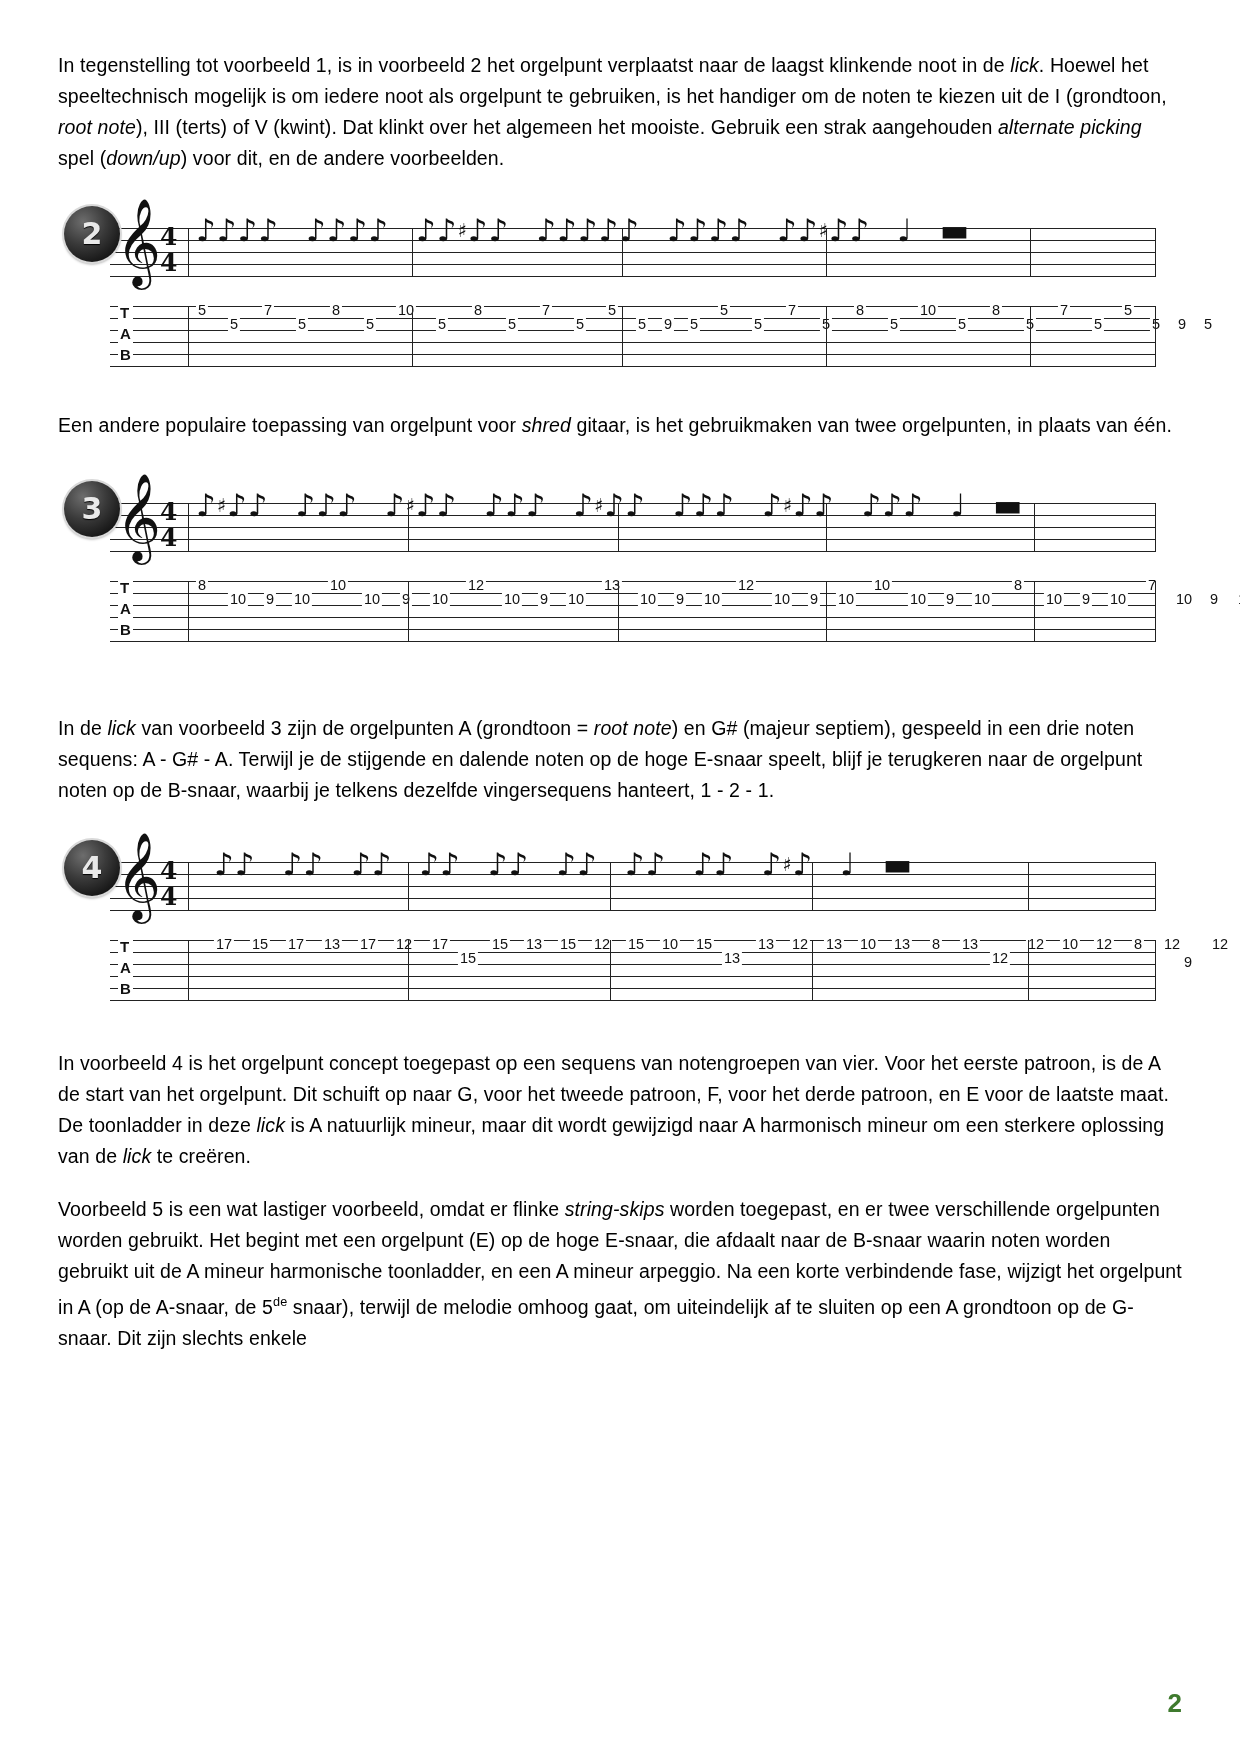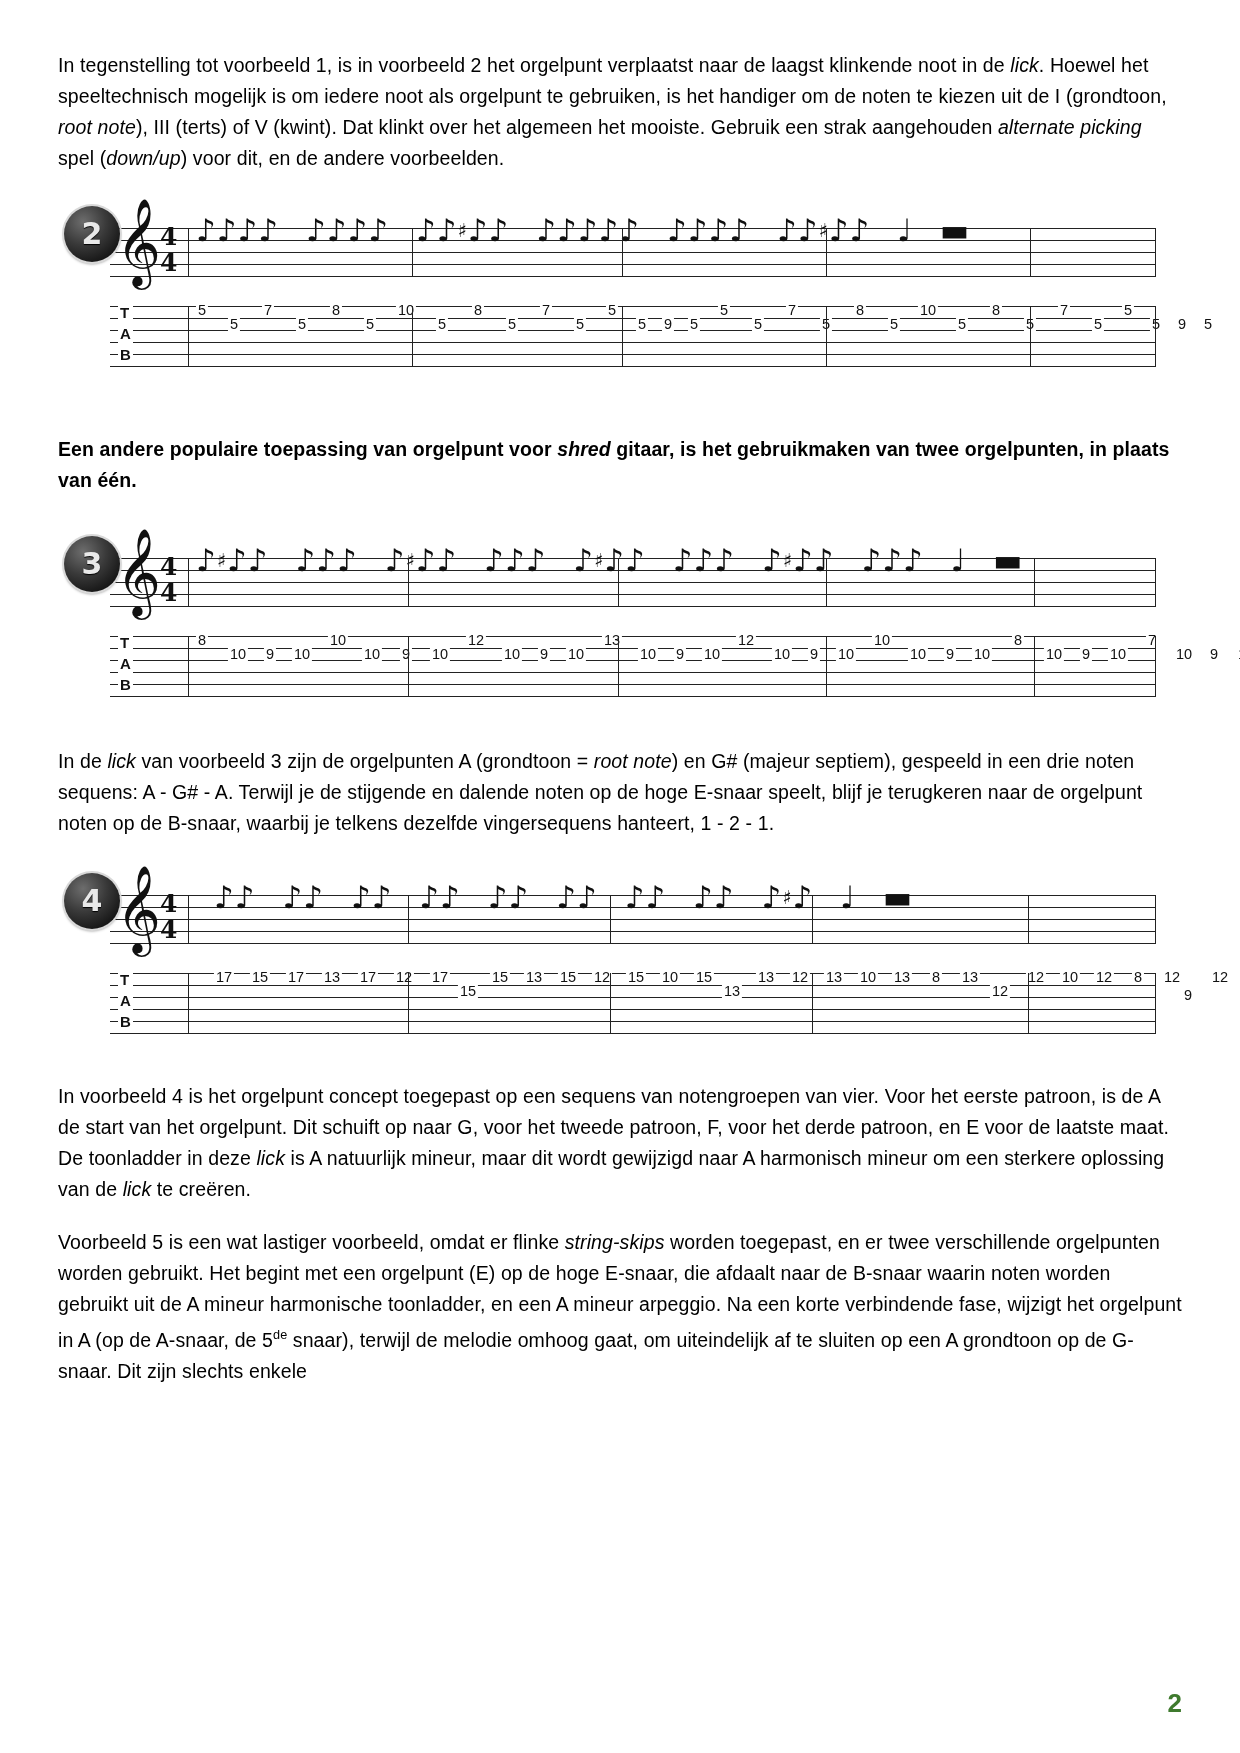--- a/index.html
+++ b/index.html
@@ -308,21 +308,21 @@
         <div class="tab-bar" style="left:78px;"></div>
         <div class="tab-bar" style="left:302px;"></div>
         <div class="tab-bar" style="left:512px;"></div>
         <div class="tab-bar" style="left:716px;"></div>
         <div class="tab-bar" style="left:920px;"></div>
         <div class="tab-bar" style="right:0px;"></div>
       </div>
     </div>
   </div>
 
-  <p class="para" style="margin-top:56px;font-weight:bold;">
+  <p class="para" style="margin-top:32px;">
     Een andere populaire toepassing van orgelpunt voor <em>shred</em> gitaar, is het gebruikmaken van twee orgelpun­ten, in plaats van één.
   </p>
 
   <div class="example" style="margin-top:40px;">
     <div class="ex-badge">3</div>
     <div class="ex-body">
       <div class="staff-wrap">
         <div class="staff-lines">
             <i></i>
             <i></i>
@@ -410,21 +410,21 @@
         <div class="tab-bar" style="left:78px;"></div>
         <div class="tab-bar" style="left:298px;"></div>
         <div class="tab-bar" style="left:508px;"></div>
         <div class="tab-bar" style="left:716px;"></div>
         <div class="tab-bar" style="left:924px;"></div>
         <div class="tab-bar" style="right:0px;"></div>
       </div>
     </div>
   </div>
 
-  <p class="para" style="margin-top:38px;">
+  <p class="para" style="margin-top:60px;">
     In de <em>lick</em> van voorbeeld 3 zijn de orgelpunten A (grondtoon = <em>root note</em>) en G# (majeur septiem), gespeeld in een drie noten sequens: A - G# - A. Terwijl je de stijgende en dalende noten op de hoge E-snaar speelt, blijf je terugkeren naar de orgelpunt noten op de B-snaar, waarbij je telkens dezelfde vingersequens hanteert, 1 - 2 - 1.
   </p>
 
   <div class="example" style="margin-top:34px;">
     <div class="ex-badge">4</div>
     <div class="ex-body">
       <div class="staff-wrap">
         <div class="staff-lines">
             <i></i>
             <i></i>

